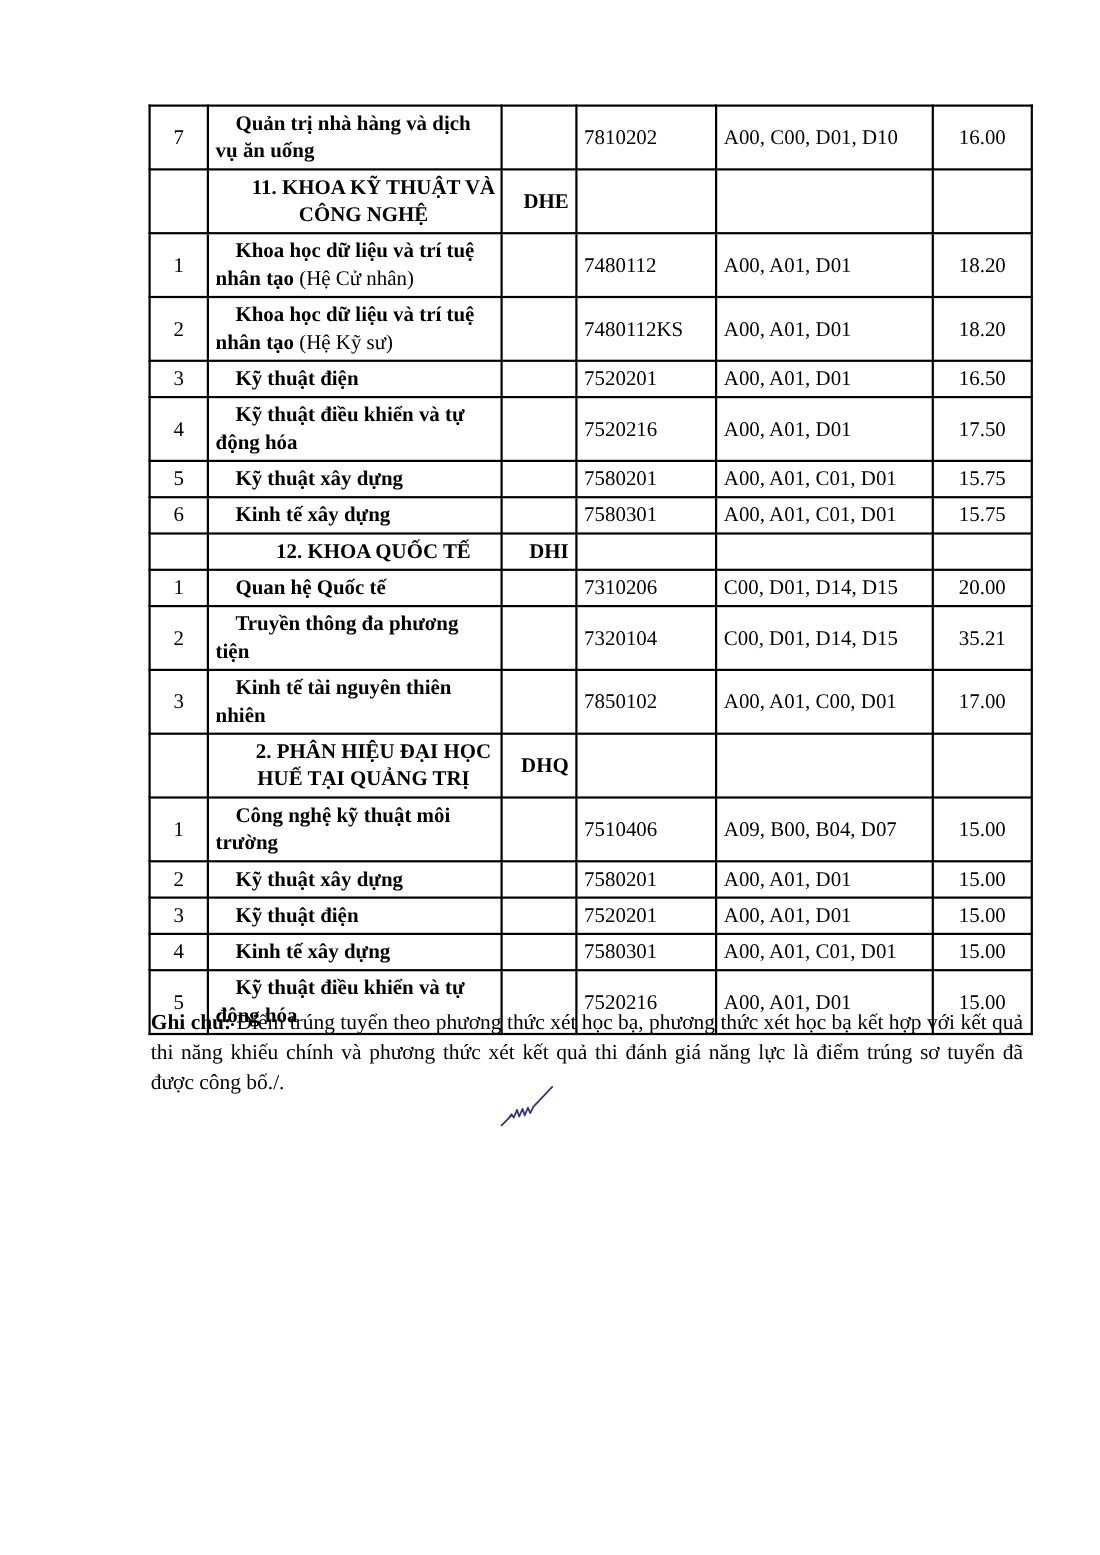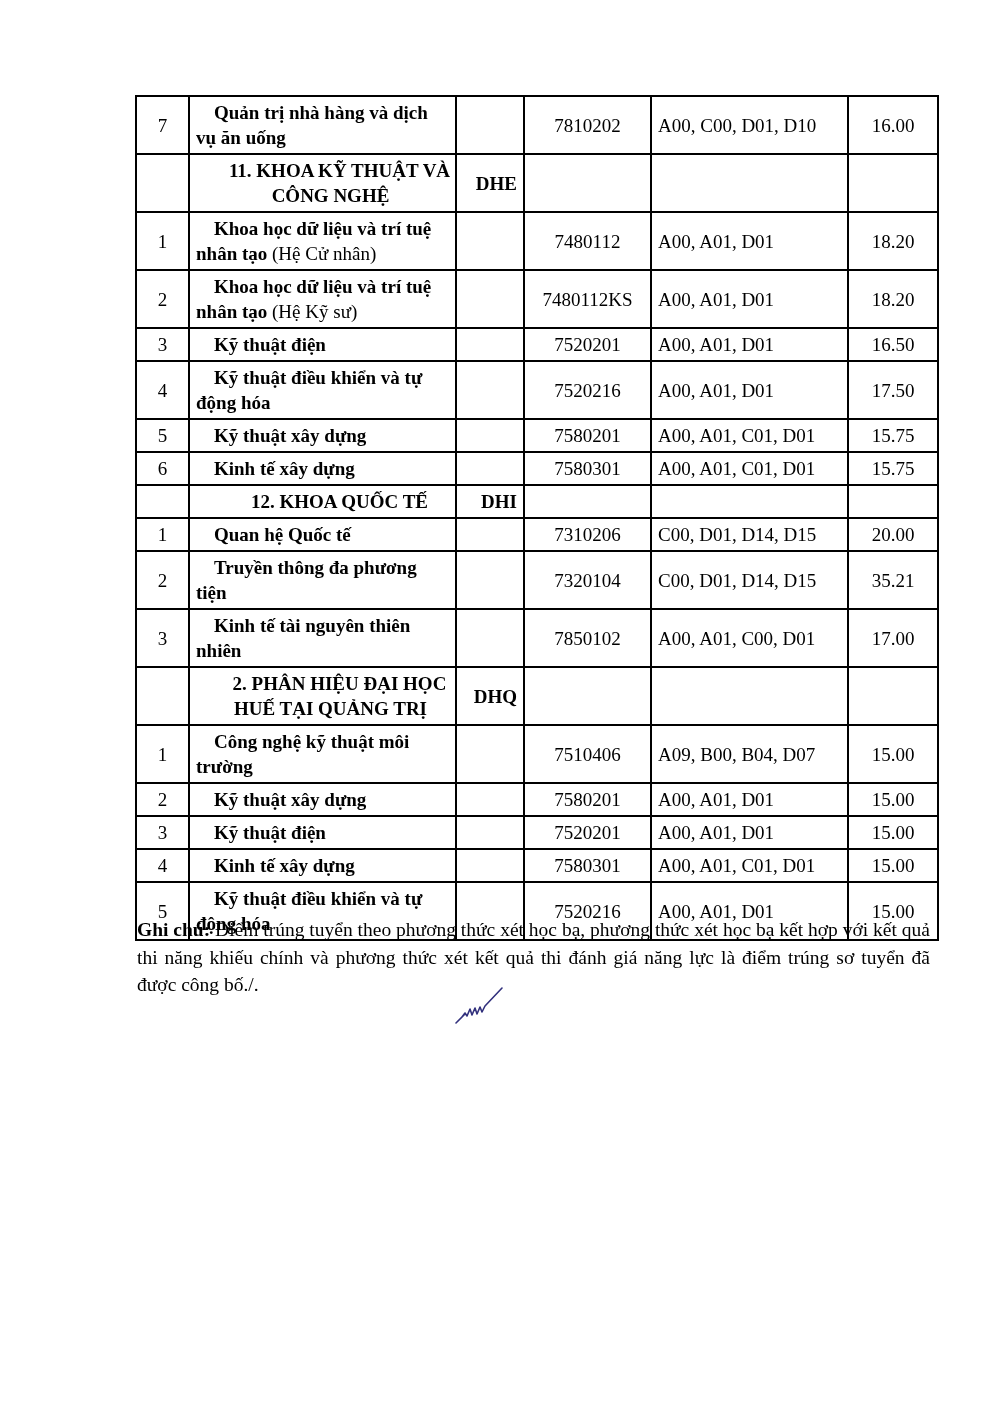--- a/index.html
+++ b/index.html
@@ -35,21 +35,21 @@
   col.w-no    { width: 53px; }
   col.w-name  { width: 267px; }
   col.w-unit  { width: 68px; }
   col.w-code  { width: 127px; }
   col.w-combo { width: 197px; }
   col.w-score { width: 90px; }
 
   td.c-no    { text-align: center; }
   td.c-name  { text-align: left; padding-left: 9px; padding-right: 6px; }
   td.c-unit  { text-align: right; font-weight: bold; }
-  td.c-code  { text-align: center; }
+  td.c-code  { text-align: left; }
   td.c-combo { text-align: left; padding-left: 9px; }
   td.c-score { text-align: center; }
 
   .major-name { font-weight: bold; margin-left: 18px; }
   .major-note { font-weight: normal; }
 
   tr.section td.c-name {
     text-align: center;
     font-weight: bold;
     padding-left: 20px;

